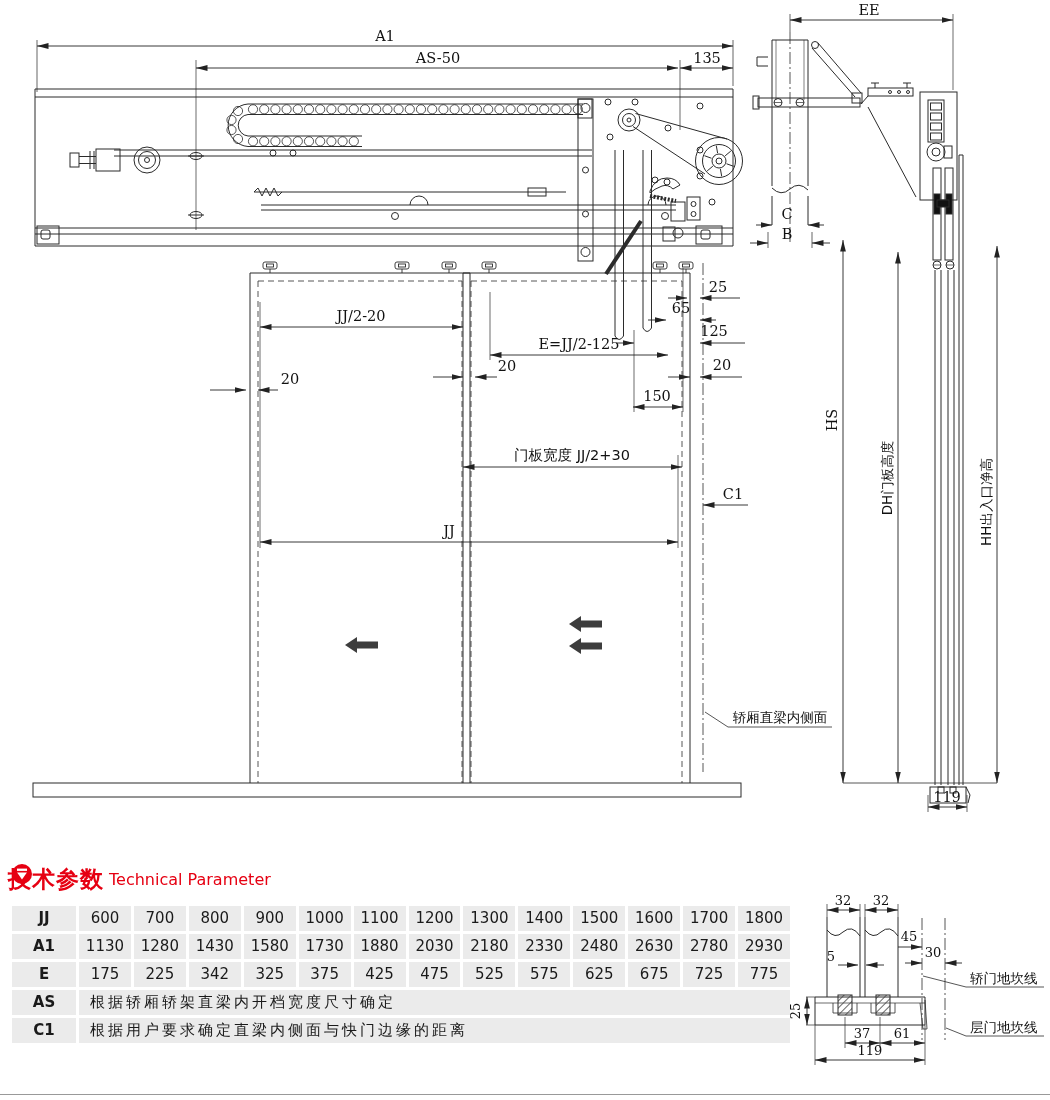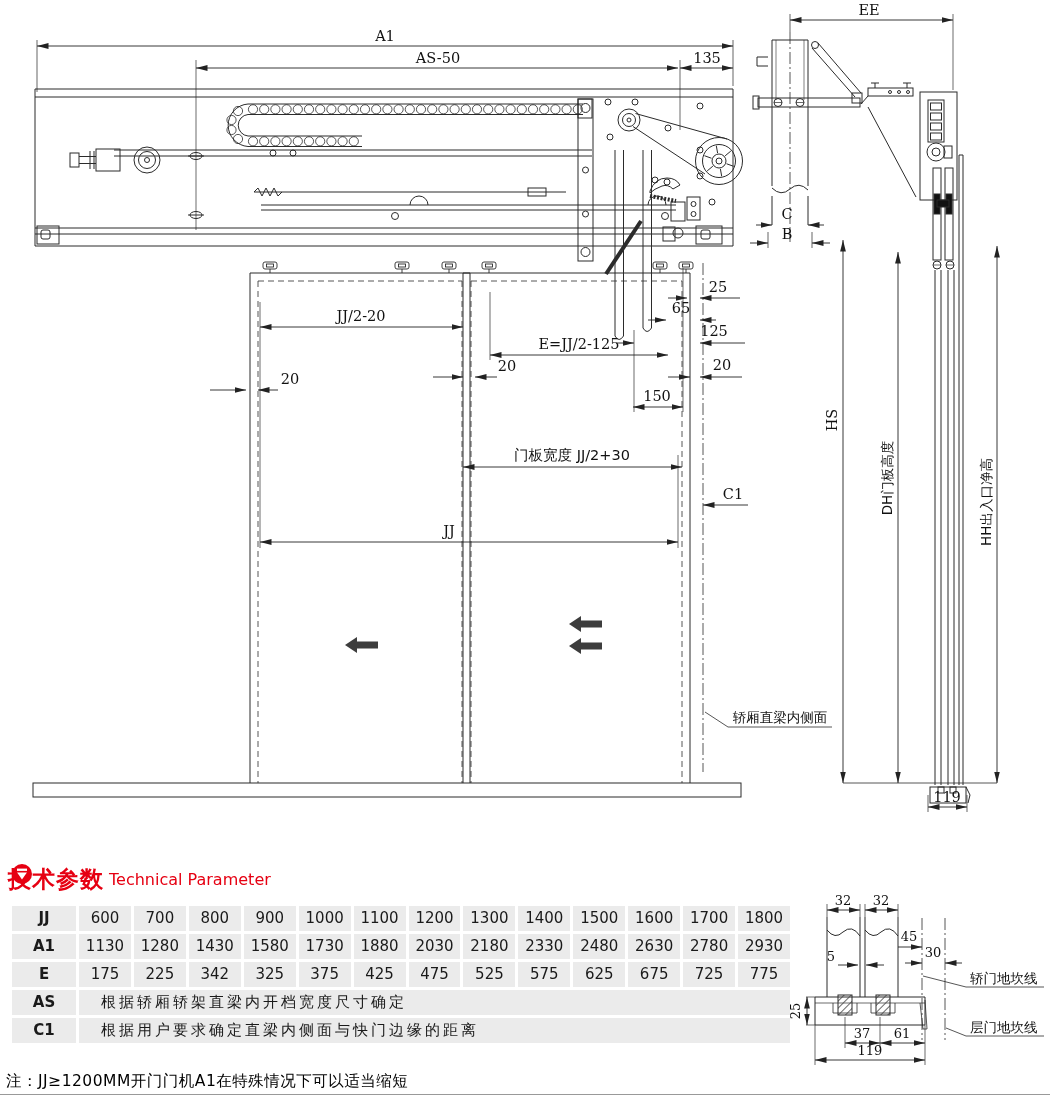--- a/index.html
+++ b/index.html
@@ -14,21 +14,21 @@
   
   .params-title{position:absolute;left:8px;top:864px;display:flex;align-items:center;gap:5px;}
   .params-title .zh{color:#e60012;font-size:23px;font-weight:bold;letter-spacing:1px;}
   .params-title .en{color:#e60012;font-size:16px;}
   .marker-icon{width:20px;height:20px;margin-left:4px;}
   #params-table{position:absolute;left:12px;top:906px;width:778px;}
   .prow{display:grid;grid-template-columns:64px repeat(13,1fr);gap:3px;margin-bottom:3px;}
   .pcell,.plabel{background:#ebebeb;height:25px;line-height:25px;text-align:center;
        font-size:15px;color:#1a1a1a;}
   .plabel{font-weight:bold;}
-  .ptext{grid-column:2 / -1;text-align:left;padding-left:22px;letter-spacing:3px;font-size:15px;}
+  .ptext{grid-column:2 / -1;text-align:left;padding-left:11px;letter-spacing:3px;font-size:15px;}
   .note{position:absolute;left:6px;top:1071px;font-size:15.5px;color:#000;letter-spacing:0.5px;}
   .bottom-rule{position:absolute;left:0;top:1094px;width:1050px;border-top:1px solid #999;}
 </style>
 </head>
 <body>
 
 <div class="page">
 
 <svg id="main-svg" width="1050" height="840" viewBox="0 0 1050 840">
   <defs>
@@ -517,16 +517,15 @@
       <div class="prow">
         <div class="plabel">AS</div>
         <div class="pcell ptext">根据轿厢轿架直梁内开档宽度尺寸确定</div>
       </div>
       <div class="prow">
         <div class="plabel">C1</div>
         <div class="pcell ptext">根据用户要求确定直梁内侧面与快门边缘的距离</div>
       </div>
     </div>
 
-<div class="note">注：JJ≥1200MM开门门机A1在特殊情况下可以适当缩短</div>
 <div class="bottom-rule"></div>
 
 </div>
 
 </body></html>

